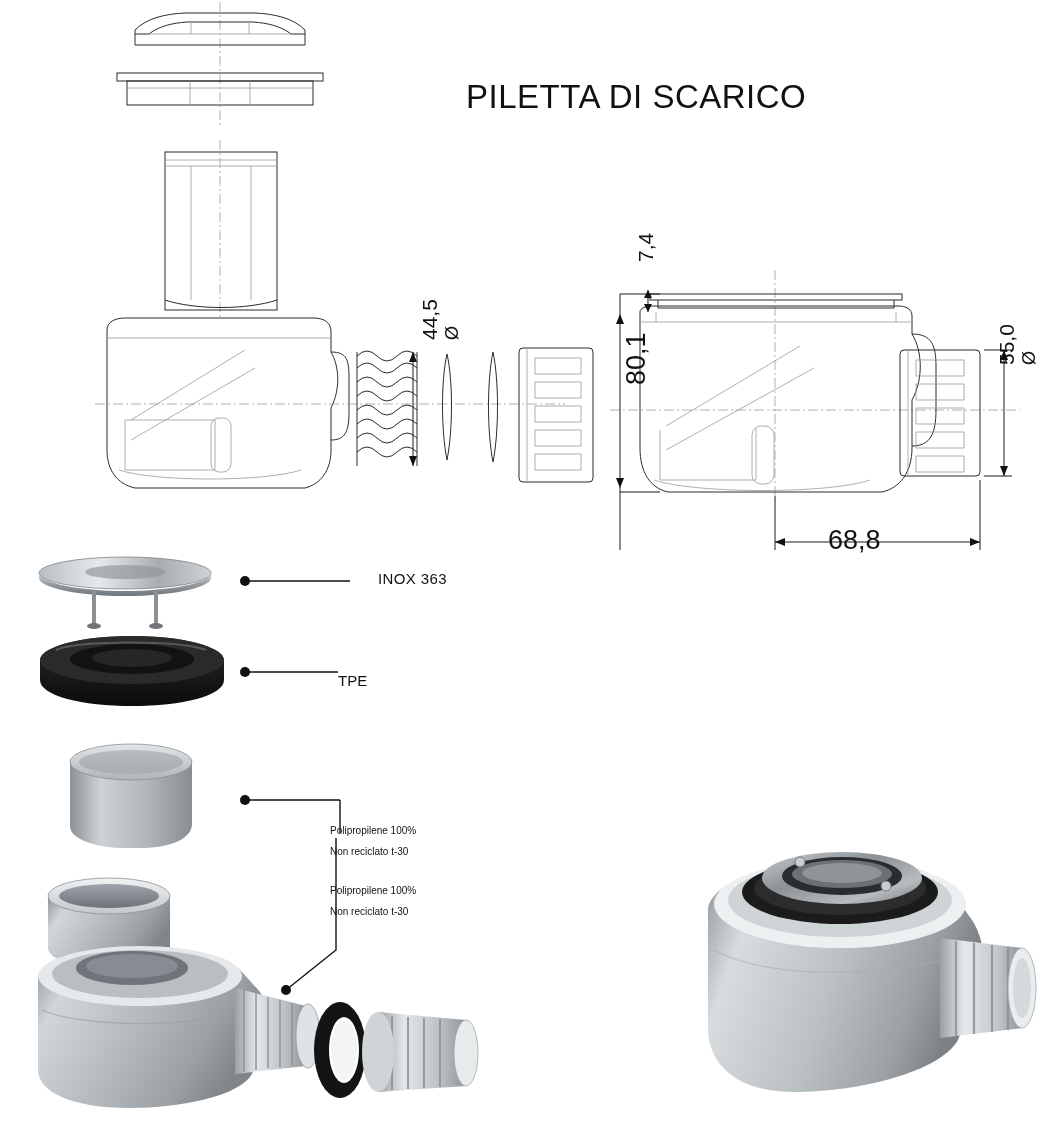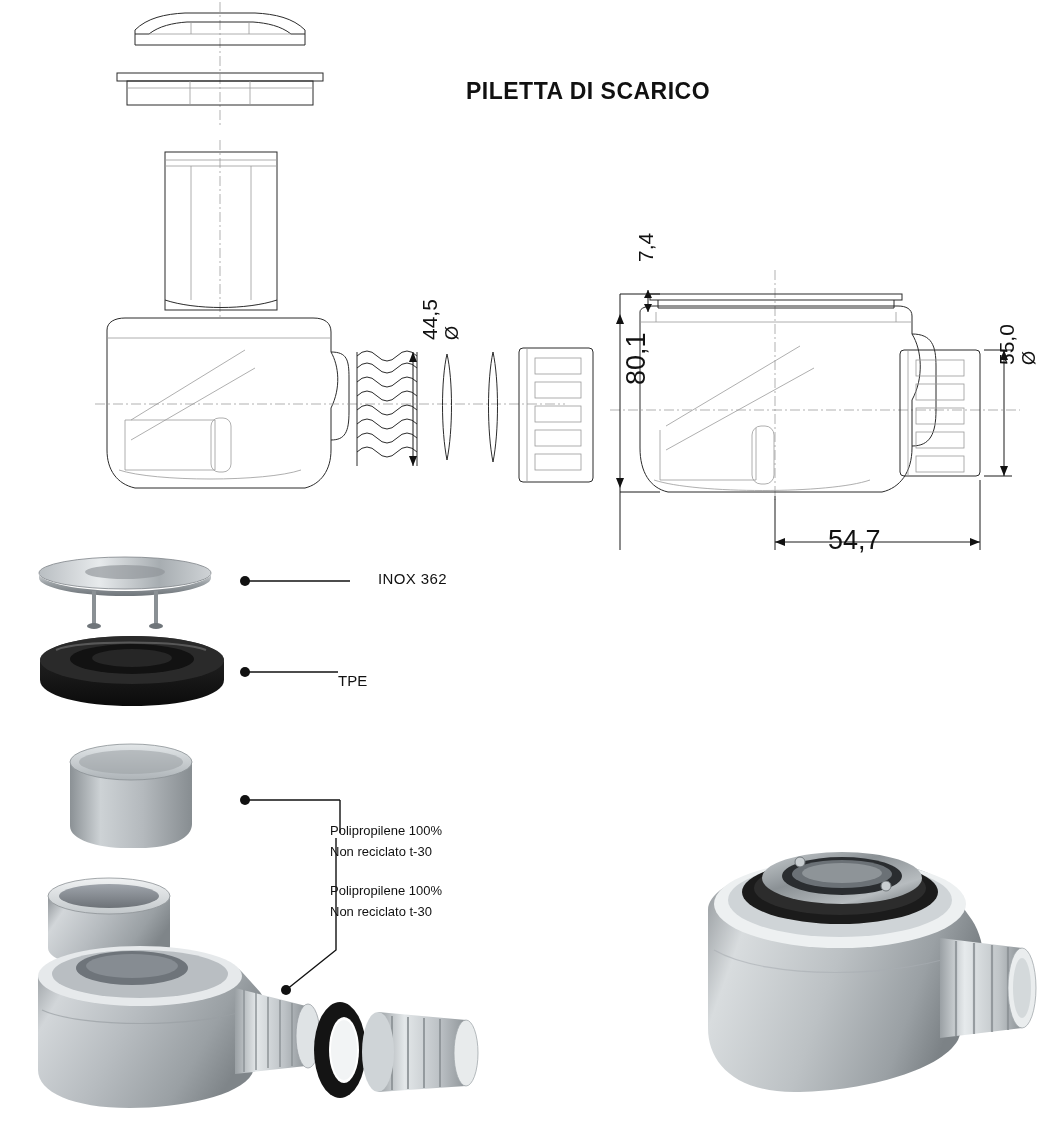--- a/index.html
+++ b/index.html
@@ -18,22 +18,22 @@
   .sheet {
     position: absolute;
     inset: 0;
   }
   .abs { position: absolute; }
 
   
   #title {
     left: 466px;
     top: 78px;
-    font-size: 23px;
-    font-weight: bold;
+    font-size: 33px;
+    font-weight: normal;
     letter-spacing: 0.5px;
     color: #111;
     white-space: nowrap;
   }
 
   
   .tech { stroke: #2b2b2b; fill: none; stroke-width: 1; }
   .tech-light { stroke: #9a9a9a; fill: none; stroke-width: 0.8; }
   .center { stroke: #8f8f8f; stroke-width: 0.7; stroke-dasharray: 10 3 2 3; fill: none; }
   .dim { stroke: #1a1a1a; stroke-width: 1; fill: none; }
@@ -49,21 +49,21 @@
   .dim-label.big { font-size: 27px; }
   .rot90 { transform: rotate(-90deg); transform-origin: left top; }
 
   
   .callout {
     font-size: 15px;
     color: #111;
     white-space: nowrap;
   }
   .callout.mono-ish { letter-spacing: 0.4px; }
-  .callout-block { font-size: 13px; line-height: 21px; color: #111; white-space: nowrap; }
+  .callout-block { font-size: 10px; line-height: 21px; color: #111; white-space: nowrap; }
 
   .leader { stroke: #111; stroke-width: 1.4; fill: none; }
   .dot { fill: #111; }
 
   
 </style>
 </head>
 <body>
 
 <div class="sheet">
@@ -229,21 +229,21 @@
     </div>
   </div>
 
   <div class="abs" style="left:995px; top:365px;">
     <div class="rot90" style="position:absolute; left:0; top:0;">
       <span class="dim-label">55,0</span>
       <span class="dim-label small">Ø</span>
     </div>
   </div>
 
-  <div class="abs dim-label big" style="left:828px; top:525px;">54,7</div>
+  <div class="abs dim-label big" style="left:828px; top:525px;">68,8</div>
 
   <svg class="abs" style="left:20px; top:545px;" width="420" height="160" viewBox="0 0 420 160">
     <defs>
       <linearGradient id="inoxG" x1="0" y1="0" x2="0" y2="1">
         <stop offset="0%" stop-color="#d6d9db"></stop>
         <stop offset="45%" stop-color="#9aa0a4"></stop>
         <stop offset="100%" stop-color="#6f757a"></stop>
       </linearGradient>
       <linearGradient id="inoxTop" x1="0" y1="0" x2="1" y2="0">
         <stop offset="0%" stop-color="#b9bec2"></stop>
@@ -259,21 +259,21 @@
     <ellipse cx="105" cy="27" rx="40" ry="7" fill="#8f9498" opacity="0.65"></ellipse>
 
     <rect x="72" y="46" width="4" height="34" fill="#8a9094"></rect>
     <rect x="134" y="46" width="4" height="34" fill="#8a9094"></rect>
     <ellipse cx="74" cy="81" rx="7" ry="3" fill="#6f757a"></ellipse>
     <ellipse cx="136" cy="81" rx="7" ry="3" fill="#6f757a"></ellipse>
 
     <line class="leader" x1="225" y1="36" x2="330" y2="36"></line>
     <circle class="dot" cx="225" cy="36" r="5"></circle>
   </svg>
-  <div class="abs callout mono-ish" style="left:378px; top:570px;">INOX 362</div>
+  <div class="abs callout mono-ish" style="left:378px; top:570px;">INOX 363</div>
 
   <svg class="abs" style="left:20px; top:630px;" width="420" height="110" viewBox="0 0 420 110">
     <defs>
       <linearGradient id="tpeG" x1="0" y1="0" x2="0" y2="1">
         <stop offset="0%" stop-color="#4a4a4a"></stop>
         <stop offset="40%" stop-color="#1e1e1e"></stop>
         <stop offset="100%" stop-color="#0b0b0b"></stop>
       </linearGradient>
     </defs>
     <path d="M20 32 C 20 16, 62 6, 112 6 C 162 6, 204 16, 204 32 L204 50 C 204 66, 162 76, 112 76

